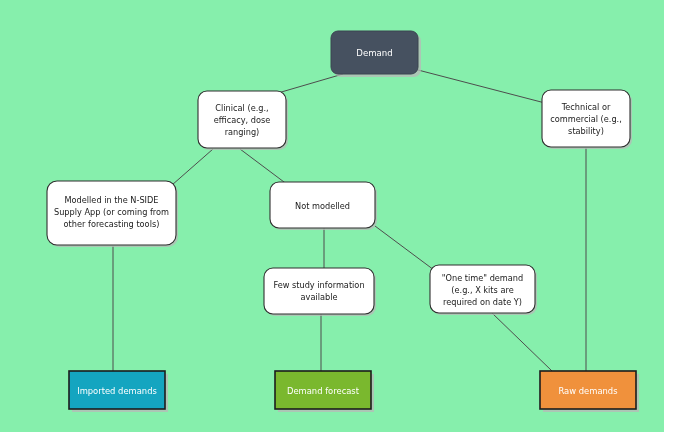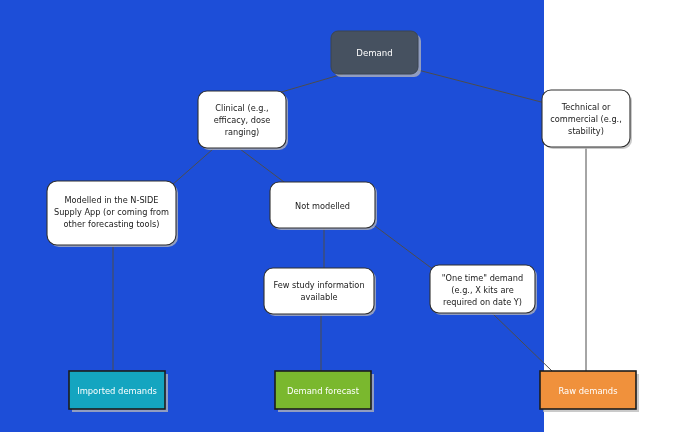--- a/index.html
+++ b/index.html
@@ -9,23 +9,23 @@
     background: #ffffff;
   }
   body {
     width: 688px;
     height: 432px;
     overflow: hidden;
     font-family: "DejaVu Sans", "Liberation Sans", sans-serif;
   }
   #diagram-root {
     position: relative;
-    width: 544px;
+    width: 664px;
     height: 432px;
-    background: #1d4ed8;
+    background: #86efac;
   }
   svg.flow {
     position: absolute;
     left: 0;
     top: 0;
     width: 688px;
     height: 432px;
     display: block;
   }
   .connector {

